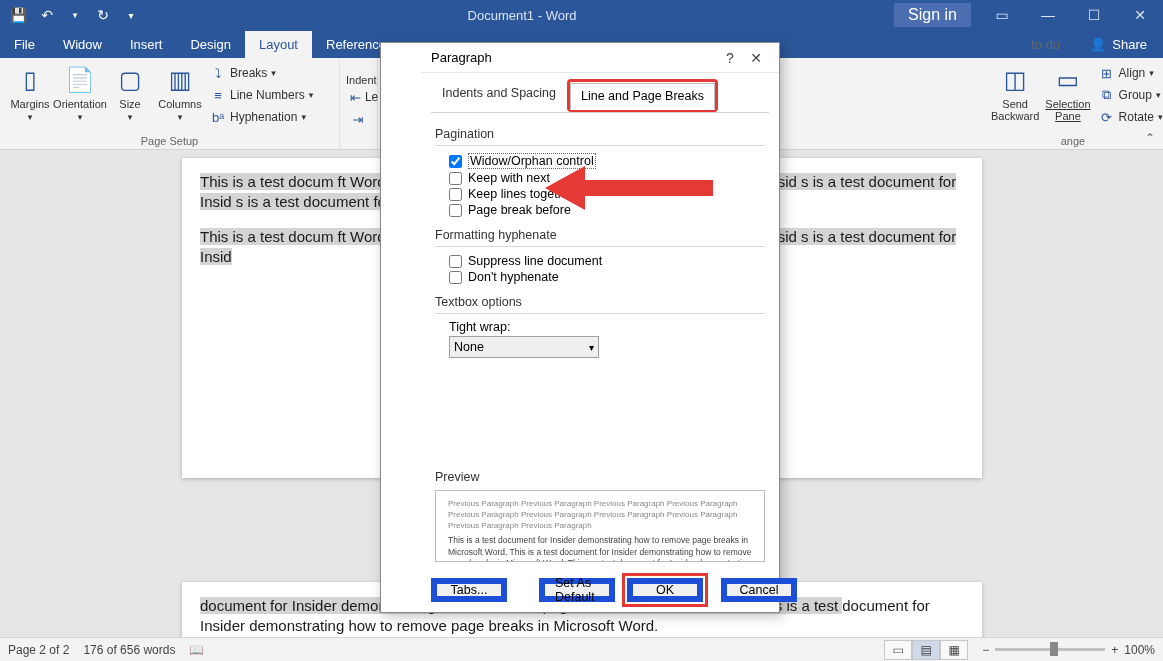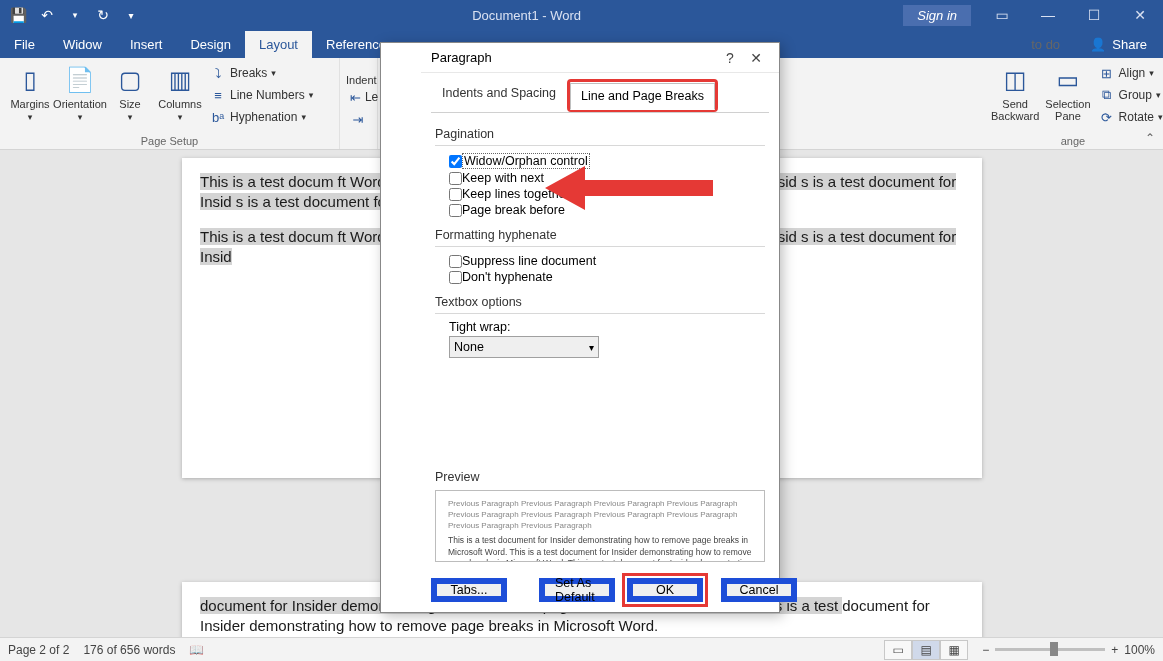--- a/index.html
+++ b/index.html
@@ -4,21 +4,21 @@
 <style>
 * { margin:0; padding:0; box-sizing:border-box; font-family:"Segoe UI",Arial,sans-serif; }
 body { width:1163px; height:661px; background:#e6e6e6; overflow:hidden; position:relative; font-size:12px; }
 
 
 .titlebar { height:30px; background:#2b579a; display:flex; align-items:center; color:#fff; }
 .qat { display:flex; align-items:center; gap:2px; padding:0 6px; }
 .qat .qbtn { width:26px; height:24px; display:flex; align-items:center; justify-content:center; color:#fff; font-size:14px; }
 .titlebar .title { flex:1; text-align:center; font-size:13px; color:#d9e1f2; }
 .win-controls { display:flex; align-items:center; gap:0; height:100%; }
-.signin { background:#4a6eaf; padding:3px 14px; margin-right:8px; font-size:13px;font-style:italic; }
+.signin { background:#4a6eaf; padding:3px 14px; margin-right:8px; font-size:16px; }
 .wctl { width:46px; height:30px; display:flex; align-items:center; justify-content:center; font-size:14px; color:#d9e1f2; }
 
 
 .menubar { height:28px; background:#2b579a; display:flex; align-items:flex-end; color:#fff; }
 .menuitem { padding:6px 14px 6px; font-size:13px; }
 .menuitem.active { background:#f3f3f3; color:#2b579a; }
 .share { margin-left:auto; padding:6px 16px; display:flex; align-items:center; gap:6px; font-size:13px;}
 
 
 .ribbon { background:#f3f3f3; height:92px; border-bottom:1px solid #d4d4d4; display:flex; position:relative; }
@@ -47,21 +47,21 @@
 .dlg-title .spacer{flex:1;}
 .dlg-title .dctl{ width:26px; text-align:center; font-size:14px; color:#444;}
 .dlg-tabs { display:flex; padding:6px 10px 0; gap:0; }
 .dlg-tab { padding:5px 10px 6px; font-size:12.5px; background:#fff; position:relative; top:1px; border:1px solid transparent;}
 .dlg-tab.inactive { color:#333; }
 .tab-highlight { border:3px solid #e53935; border-radius:4px; padding:0; }
 .tab-highlight .dlg-tab{border:1px solid #bfbfbf; border-bottom-color:#fff;}
 .dlg-body { border-top:1px solid #d0d0d0; margin:0 10px; padding:8px 4px 4px; height:456px; position:relative; }
 .sect-h { font-size:12.5px; color:#333; margin:6px 0 4px; }
 .sect-rule { border-bottom:1px solid #d8d8d8; margin-bottom:6px;}
-.chkrow { display:flex; align-items:center; font-size:12.5px; padding:1px 0 1px 14px; }
+.chkrow { display:flex; align-items:center; gap:6px; font-size:12.5px; padding:1px 0 1px 14px; }
 .chkrow input { width:13px; height:13px; }
 .sel-row { padding-left:14px; display:flex; flex-direction:column; gap:2px; font-size:12.5px; }
 .sel { width:150px; height:22px; border:1px solid #a0a0a0; background:#efefef; display:flex; align-items:center; justify-content:space-between; padding:0 4px; font-size:12.5px;}
 .prev-box { border:1px solid #bcbcbc; margin:6px 0 0 0; padding:8px 12px; height:72px; font-size:8px; color:#888; line-height:1.35; overflow:hidden;}
 .prev-mid{color:#444;font-size:8.5px;margin:4px 0;}
 .dlg-buttons { display:flex; justify-content:space-between; padding:10px; gap:12px; align-items:center;}
 .dlg-buttons .left{display:flex;gap:32px;}
 .dbtn { min-width:76px; height:24px; border:6px solid #1d4ed8; background:#f0f0f0; font-size:12.5px; display:flex; align-items:center; justify-content:center; padding:0 10px;}
 .dbtn.ok-hl { outline:3px solid #e53935; outline-offset:2px; }
 
@@ -174,21 +174,21 @@
   <div style="flex:1"></div>
   <div class="rgroup" style="border-right:none;width:180px;">
     <div class="rrow">
       <div class="rbigbtn" style="width:56px">
           <div class="ricon">◫</div>
           <span style="white-space:pre;text-align:center;">Send
 Backward</span>
         </div>
       <div class="rbigbtn" style="width:56px">
           <div class="ricon">▭</div>
-          <span style="white-space:pre;text-align:center;">Selection
+          <span style="white-space:pre;text-align:center;text-decoration:underline;">Selection
 Pane</span>
         </div>
       <div class="rvstack">
         <div class="rsmbtn">
             <span class="ricon-sm">⊞</span>
             <span>Align</span>
             <span style="font-size:9px;">▾</span>
           </div>
         <div class="rsmbtn">
             <span class="ricon-sm">⧉</span>

